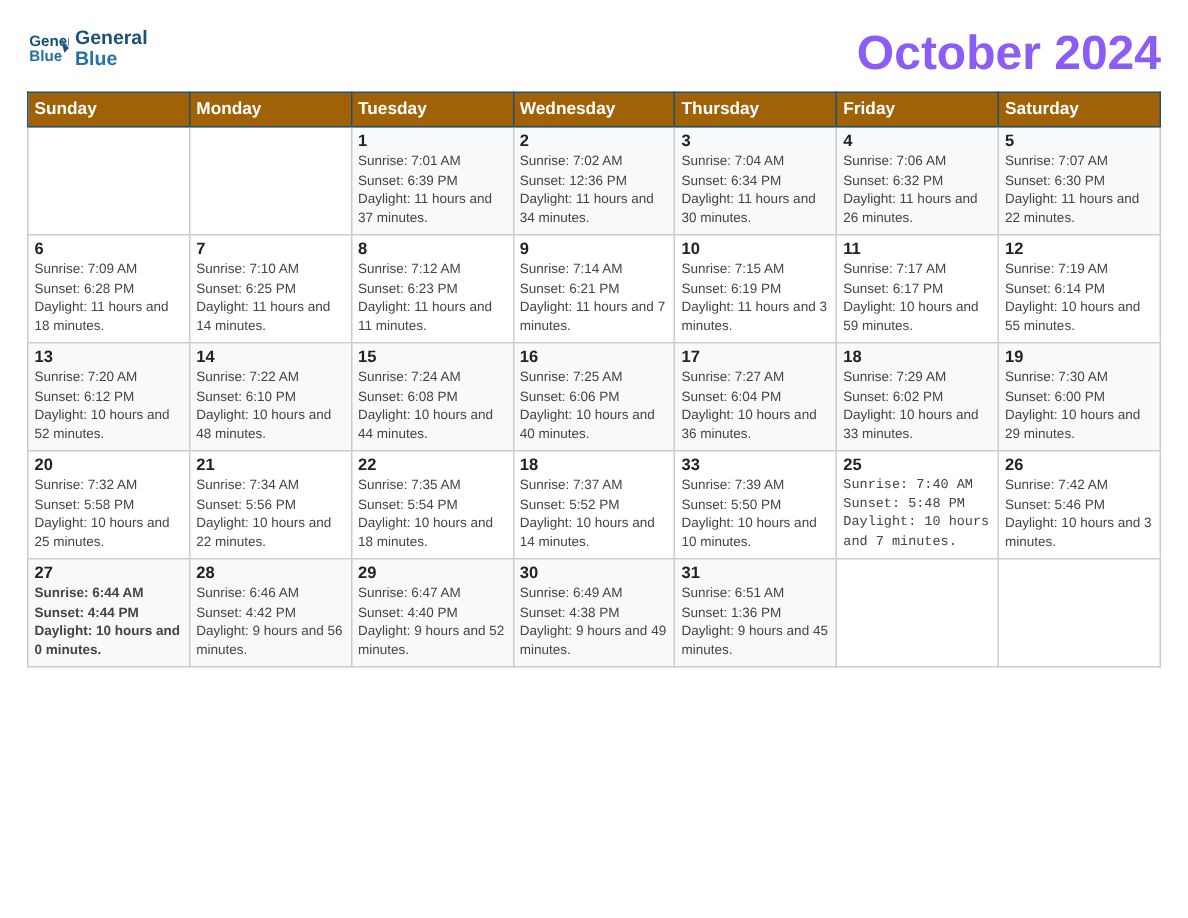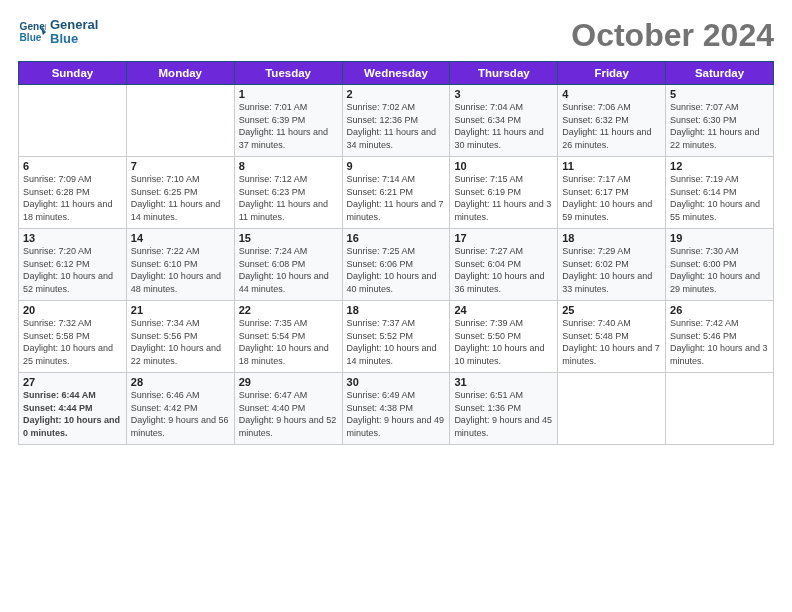--- a/index.html
+++ b/index.html
@@ -30,40 +30,40 @@
     .logo-icon {
       width: 28px;
       height: 28px;
     }
     .title-block {
       text-align: right;
     }
     .month-title {
       font-size: 32px;
       font-weight: bold;
-      color: #737373;
+      color: #8b5cf6;
       line-height: 1.1;
     }
     .location {
       font-size: 14px;
       color: #444;
       font-weight: normal;
     }
     table {
       width: 100%;
       border-collapse: collapse;
       table-layout: fixed;
     }
     thead tr th {
-      background: #6d28d9;
+      background: #a16207;
       color: #fff;
       font-size: 11.5px;
       font-weight: bold;
-      padding: 5px 20px;
-      text-align: center;
+      padding: 5px 4px;
+      text-align: left;
       border: 1px solid #1a5276;
     }
     tbody tr td {
       border: 1px solid #ccc;
       vertical-align: top;
       padding: 3px 4px;
       font-size: 9.5px;
       color: #333;
       height: 72px;
       background: #fff;
@@ -264,28 +264,28 @@
 Sunset: 5:54 PM
 Daylight: 10 hours and 18 minutes.</div>
           </td>
           <td>
             <span class="day-num">18</span>
             <div class="day-info" style="white-space: pre-line;">Sunrise: 7:37 AM
 Sunset: 5:52 PM
 Daylight: 10 hours and 14 minutes.</div>
           </td>
           <td>
-            <span class="day-num">24</span>
+            <span class="day-num">33</span>
             <div class="day-info" style="white-space: pre-line;">Sunrise: 7:39 AM
 Sunset: 5:50 PM
 Daylight: 10 hours and 10 minutes.</div>
           </td>
           <td>
             <span class="day-num">25</span>
-            <div class="day-info" style="white-space: pre-line;">Sunrise: 7:40 AM
+            <div class="day-info" style="white-space: pre-line; font-family: Liberation Mono, monospace;">Sunrise: 7:40 AM
 Sunset: 5:48 PM
 Daylight: 10 hours and 7 minutes.</div>
           </td>
           <td>
             <span class="day-num">26</span>
             <div class="day-info" style="white-space: pre-line;">Sunrise: 7:42 AM
 Sunset: 5:46 PM
 Daylight: 10 hours and 3 minutes.</div>
           </td>
         </tr>

